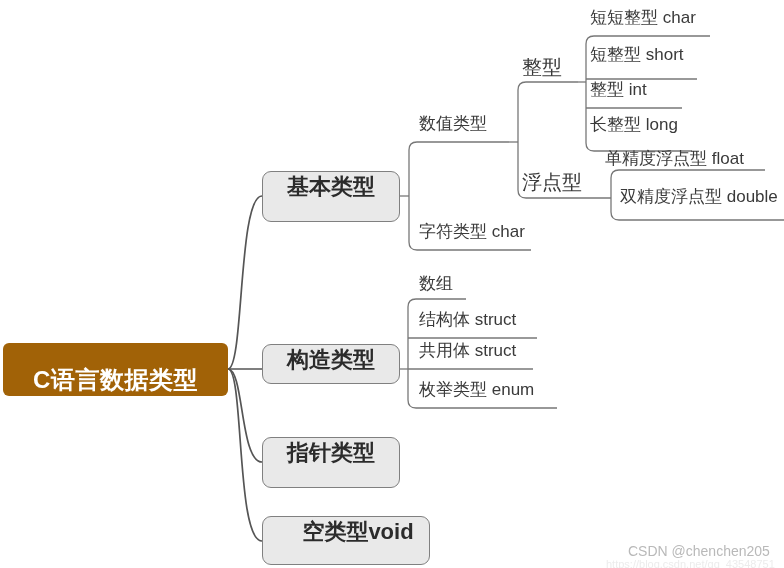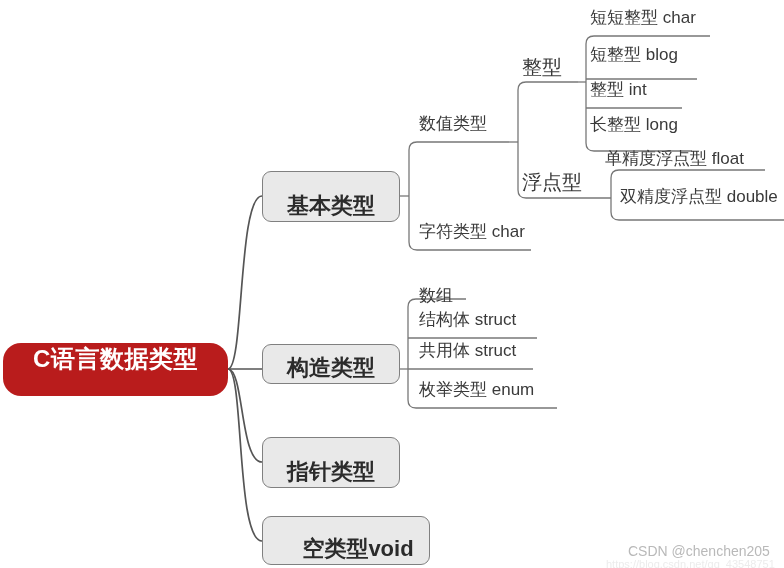--- a/index.html
+++ b/index.html
@@ -26,43 +26,43 @@
     pointer-events: none;
   }
 
   
   .root-node {
     position: absolute;
     left: 3px;
     top: 343px;
     width: 225px;
     height: 53px;
-    background: #b91c1c;
-    border-radius: 18px;
+    background: #a16207;
+    border-radius: 6px;
     display: flex;
-    align-items: flex-start;
+    align-items: flex-end;
     justify-content: center;
     box-sizing: border-box;
   }
   .root-label {
     color: #ffffff;
     font-size: 24px;
     font-weight: bold;
     letter-spacing: 0.5px;
     white-space: nowrap;
   }
 
   
   .branch-node {
     position: absolute;
     background: #e9e9e9;
     border: 1.6px solid #808080;
     border-radius: 9px;
     display: flex;
-    align-items: flex-end;
+    align-items: flex-start;
     justify-content: center;
     box-sizing: border-box;
   }
   .branch-label {
     color: #2b2b2b;
     font-size: 22px;
     font-weight: bold;
     white-space: nowrap;
   }
 
@@ -167,31 +167,31 @@
   <div class="text-node" style="left:419px; top:115px;">数值类型</div>
 
   <div class="text-node" style="left:419px; top:223px;">字符类型 char</div>
 
   <div class="text-node small" style="left:522px; top:57px;">整型</div>
 
   <div class="text-node small" style="left:522px; top:172px;">浮点型</div>
 
   <div class="text-node" style="left:590px; top:9px;">短短整型 char</div>
 
-  <div class="text-node" style="left:590px; top:46px;">短整型 blog</div>
+  <div class="text-node" style="left:590px; top:46px;">短整型 short</div>
 
   <div class="text-node" style="left:590px; top:81px;">整型 int</div>
 
   <div class="text-node" style="left:590px; top:116px;">长整型 long</div>
 
   <div class="text-node" style="left:605px; top:150px;">单精度浮点型 float</div>
 
   <div class="text-node" style="left:620px; top:188px;">双精度浮点型 double</div>
 
-  <div class="text-node" style="left:419px; top:275px;margin-top:12px;">数组</div>
+  <div class="text-node" style="left:419px; top:275px;">数组</div>
 
   <div class="text-node" style="left:419px; top:311px;">结构体 struct</div>
 
   <div class="text-node" style="left:419px; top:342px;">共用体 struct</div>
 
   <div class="text-node" style="left:419px; top:381px;">枚举类型 enum</div>
 
   <div class="watermark" style="left:628px; top:543px;">CSDN @chenchen205</div>
   <div class="watermark-url" style="left:606px; top:558px;">https://blog.csdn.net/qq_43548751</div>
 

